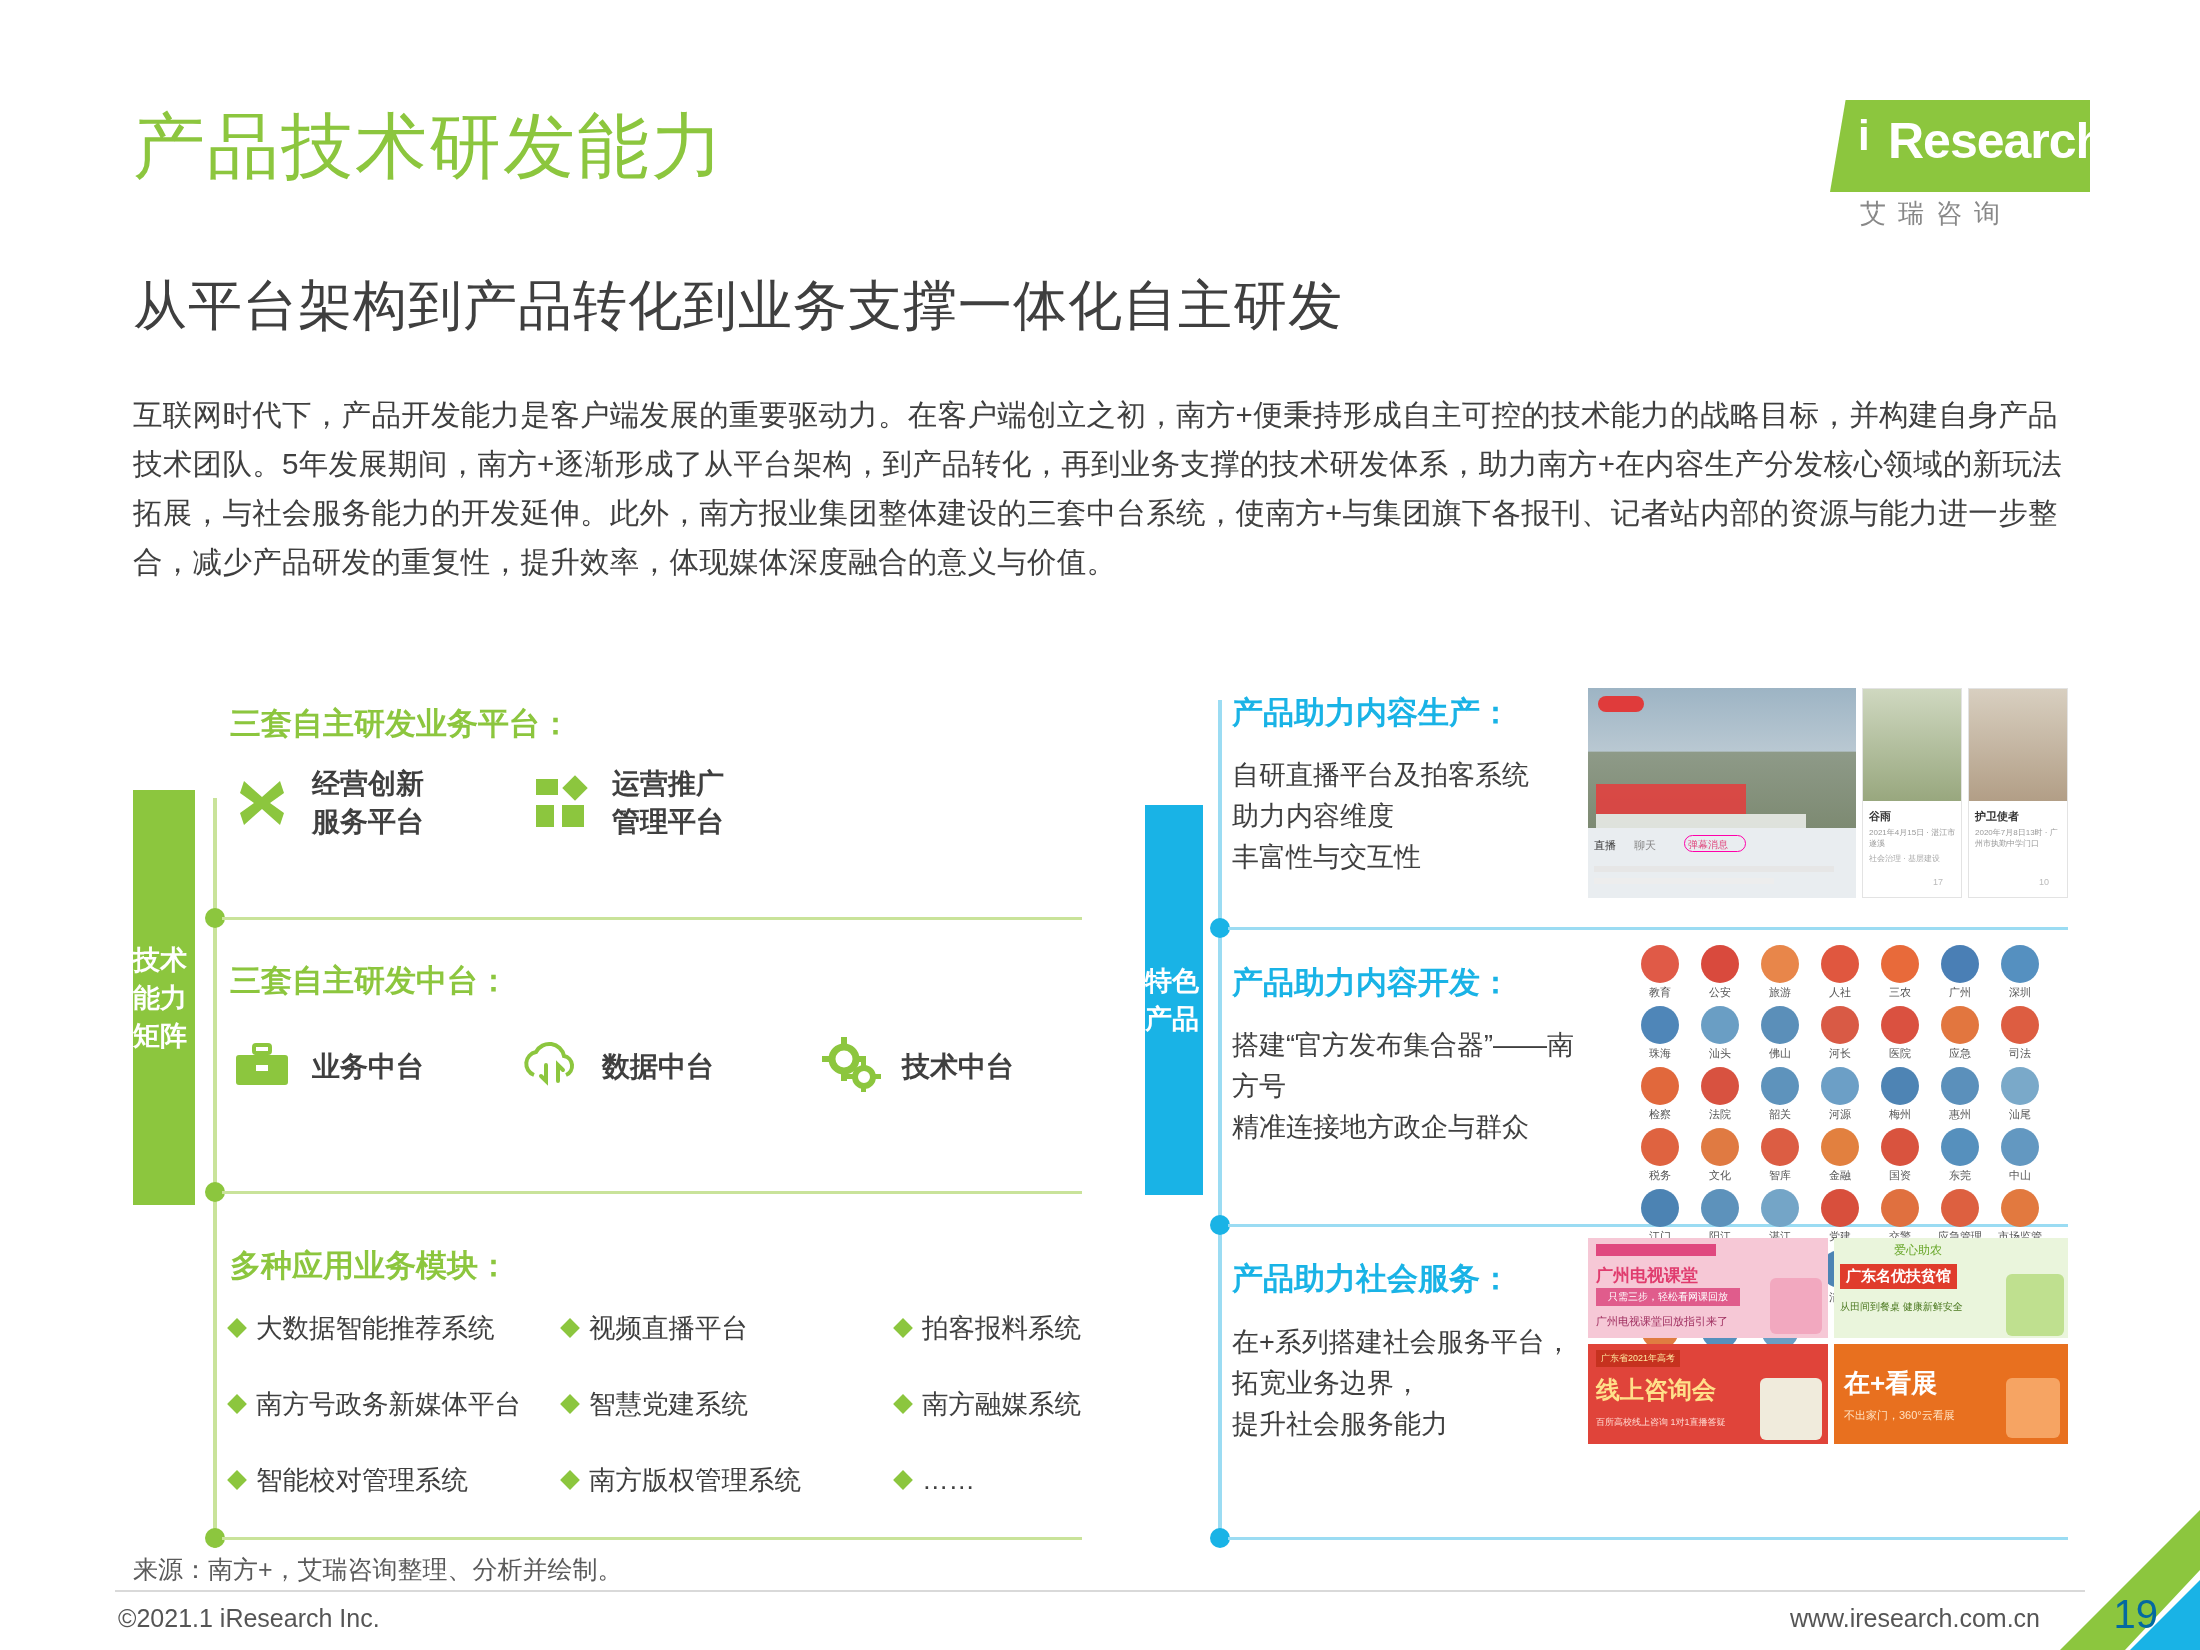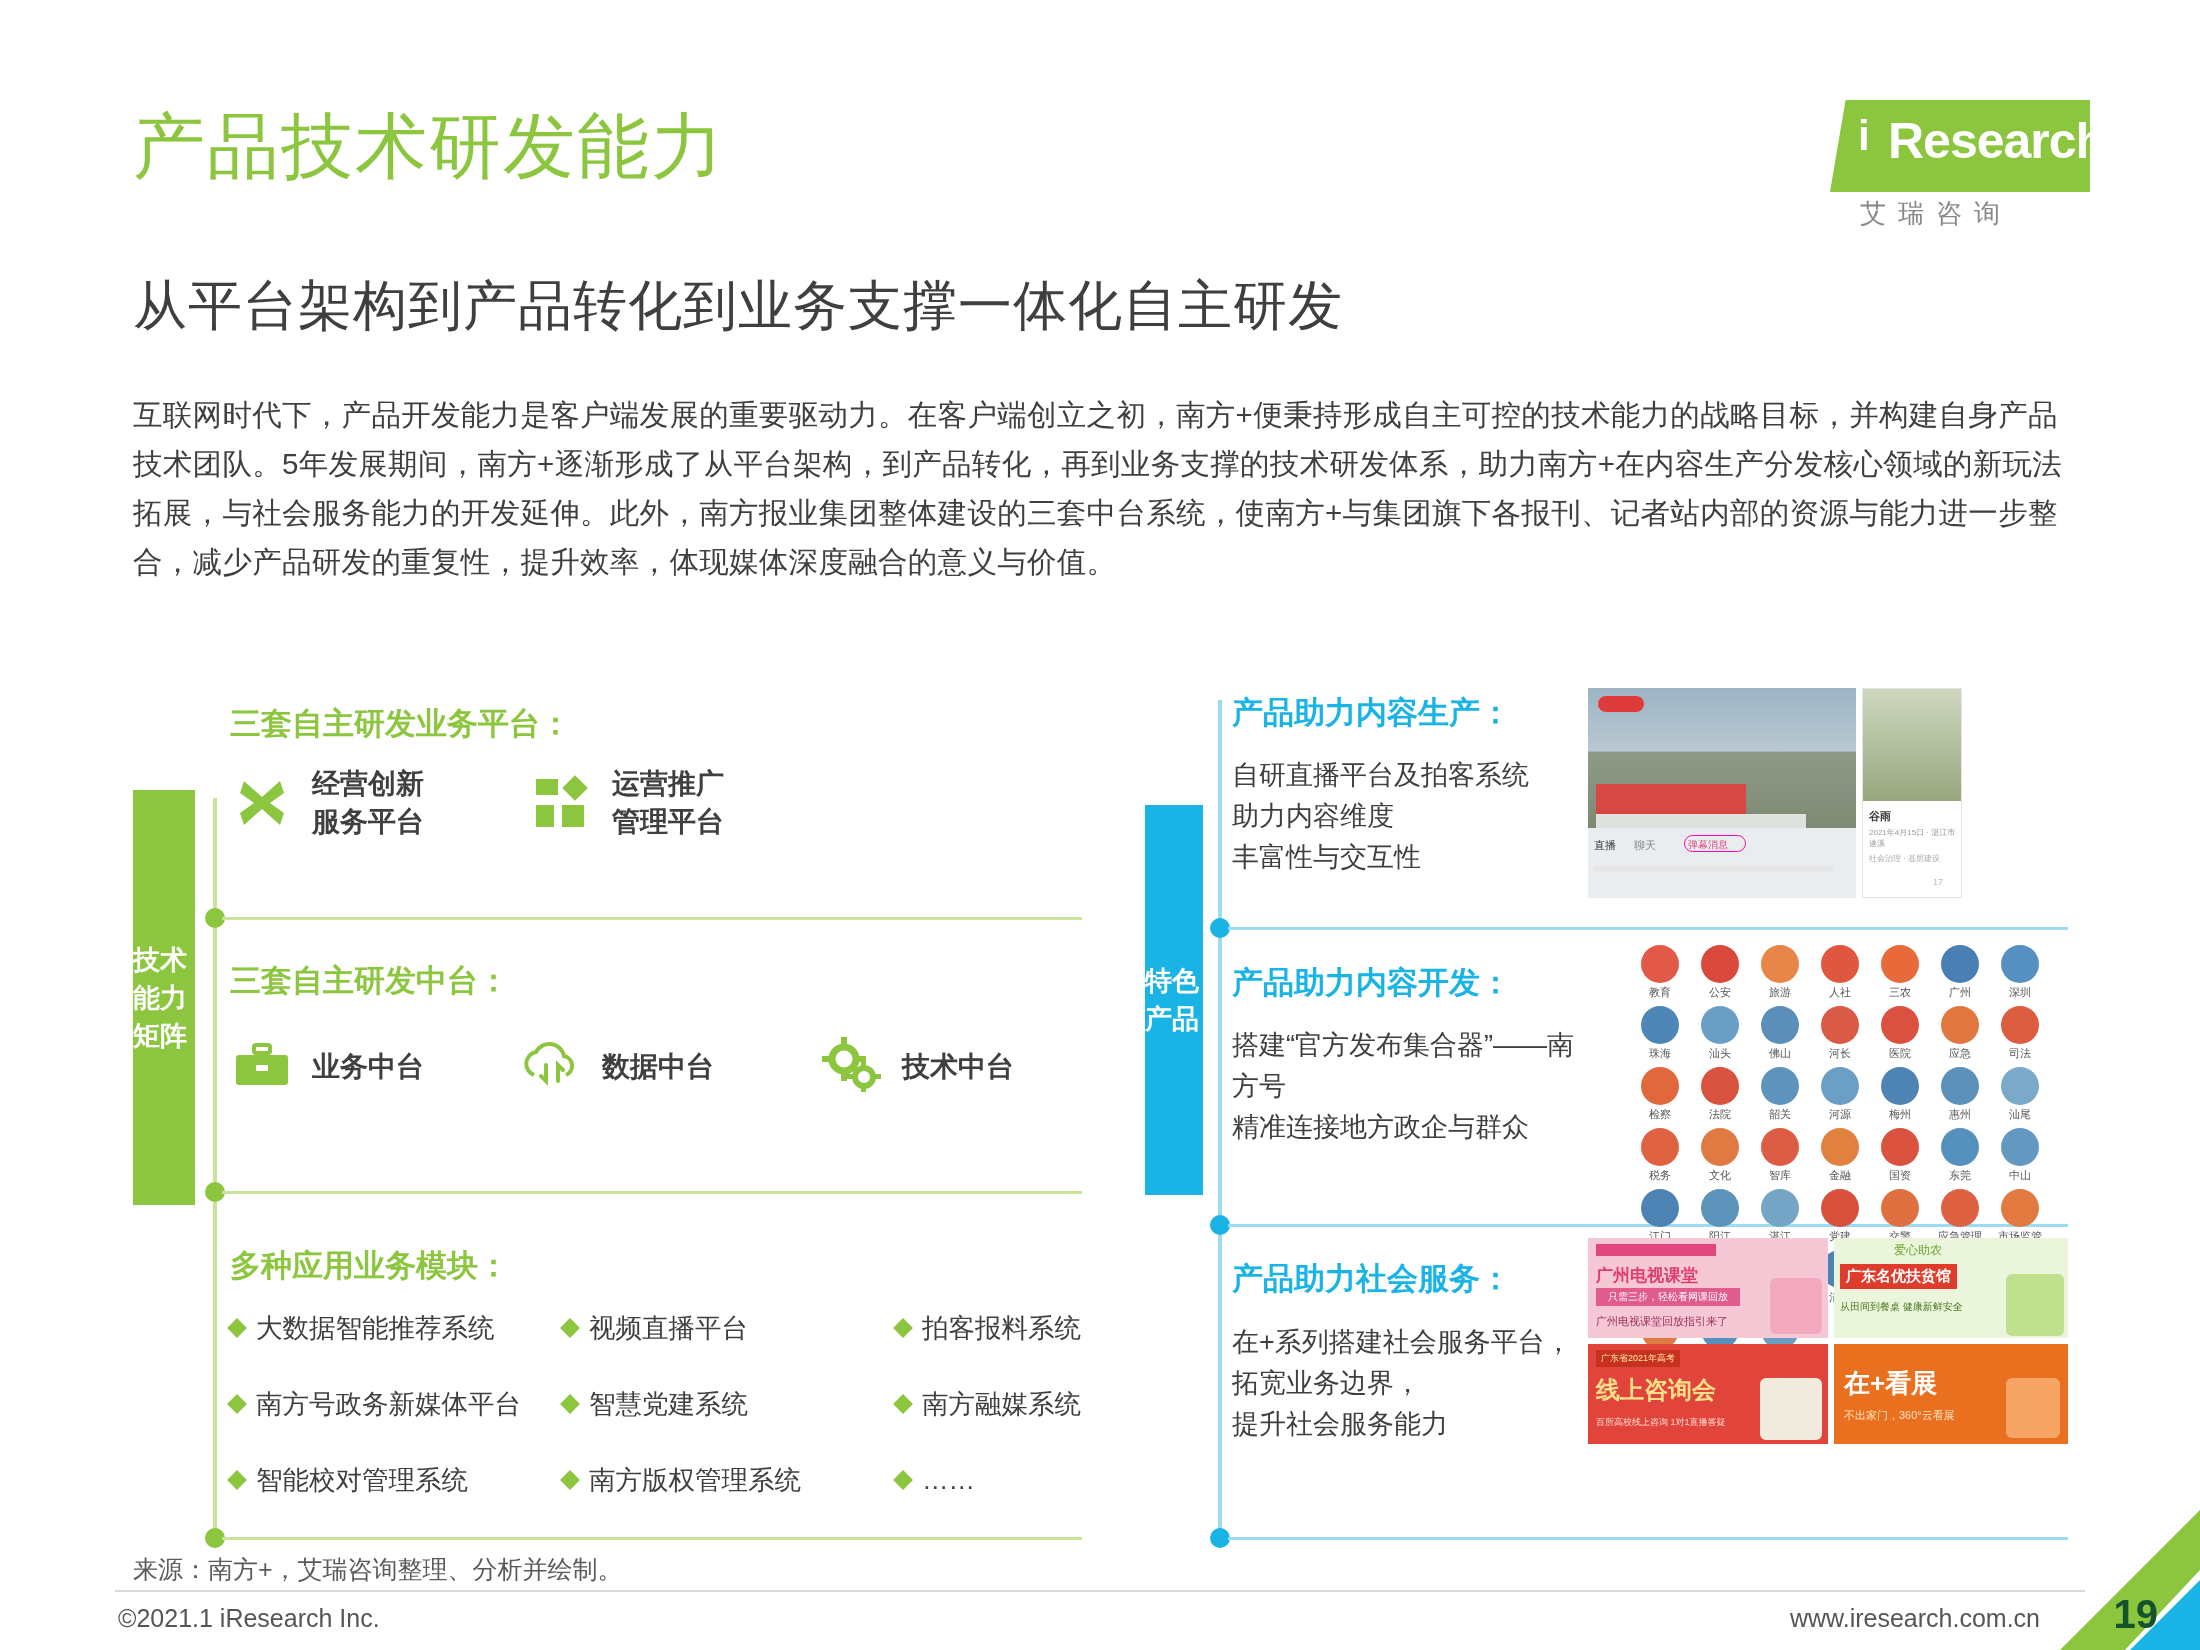--- a/index.html
+++ b/index.html
@@ -150,21 +150,21 @@
   .copy {
     position: absolute; left: 118px; top: 1604px;
     font-size: 25px; color: #555;
   }
   .site {
     position: absolute; right: 160px; top: 1604px;
     font-size: 25px; color: #555;
   }
   .pagenum {
     position: absolute; right: 42px; top: 1592px;
-    font-size: 40px; color: #14532d; font-weight: 700; z-index: 5;
+    font-size: 40px; color: #0369a1; font-weight: 400; z-index: 5;
   }
   .corner { position: absolute; right: 0; bottom: 0; width: 260px; height: 230px; }
 </style>
 </head>
 <body>
 
 <div class="page">
 
   <div class="logo-wrap">
     <div class="logo-bg"></div>
@@ -328,20 +328,26 @@
     <div style="position:absolute;left:6px;top:178px;width:240px;height:6px;background:#e6e6e6;"></div>
     <div style="position:absolute;left:6px;top:190px;width:180px;height:6px;background:#ededed;"></div>
   </div>
   <div class="shot-card" style="left:1862px; top:688px; width:100px; height:210px;border:1px solid #e3e3e3;">
     <div style="position:absolute;left:0;top:0;width:100px;height:112px;background:linear-gradient(#cfd8c0,#98a77e);"></div>
     <div style="position:absolute;left:6px;top:120px;font-size:11px;color:#333;font-weight:700;">谷雨</div>
     <div style="position:absolute;left:6px;top:138px;width:88px;font-size:8px;color:#999;line-height:11px;">2021年4月15日 · 湛江市遂溪</div>
     <div style="position:absolute;left:6px;top:164px;width:88px;font-size:8px;color:#aaa;">社会治理 · 基层建设</div>
     <div style="position:absolute;left:70px;top:188px;font-size:9px;color:#bbb;">17</div>
   </div>
+  <div class="shot-card" style="left:1968px; top:688px; width:100px; height:210px;border:1px solid #e3e3e3;">
+    <div style="position:absolute;left:0;top:0;width:100px;height:112px;background:linear-gradient(#d8cfc0,#b29e86);"></div>
+    <div style="position:absolute;left:6px;top:120px;font-size:11px;color:#333;font-weight:700;">护卫使者</div>
+    <div style="position:absolute;left:6px;top:138px;width:88px;font-size:8px;color:#999;line-height:11px;">2020年7月8日13时 · 广州市执勤中学门口</div>
+    <div style="position:absolute;left:70px;top:188px;font-size:9px;color:#bbb;">10</div>
+  </div>
 
   <div class="sec-head-b" style="left:1232px; top:962px;">产品助力内容开发：</div>
   <div class="body-b" style="left:1232px; top:1025px;">搭建“官方发布集合器”——南方号
 精准连接地方政企与群众</div>
   <div class="dot-b" style="top:1215px;"></div>
   <div class="hr-b" style="top:1224px; width:840px;"></div>
 
   <div class="icongrid" id="icongrid">
       <div class="ig-cell">
         <span class="ig-dot" style="background: rgb(224, 90, 71);"></span>

